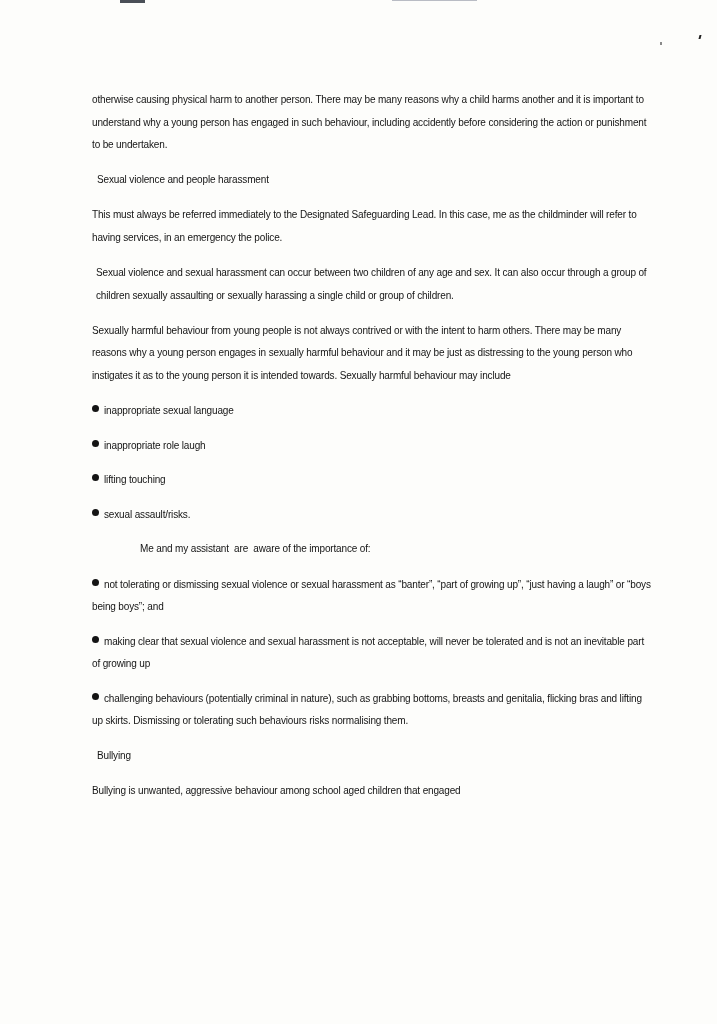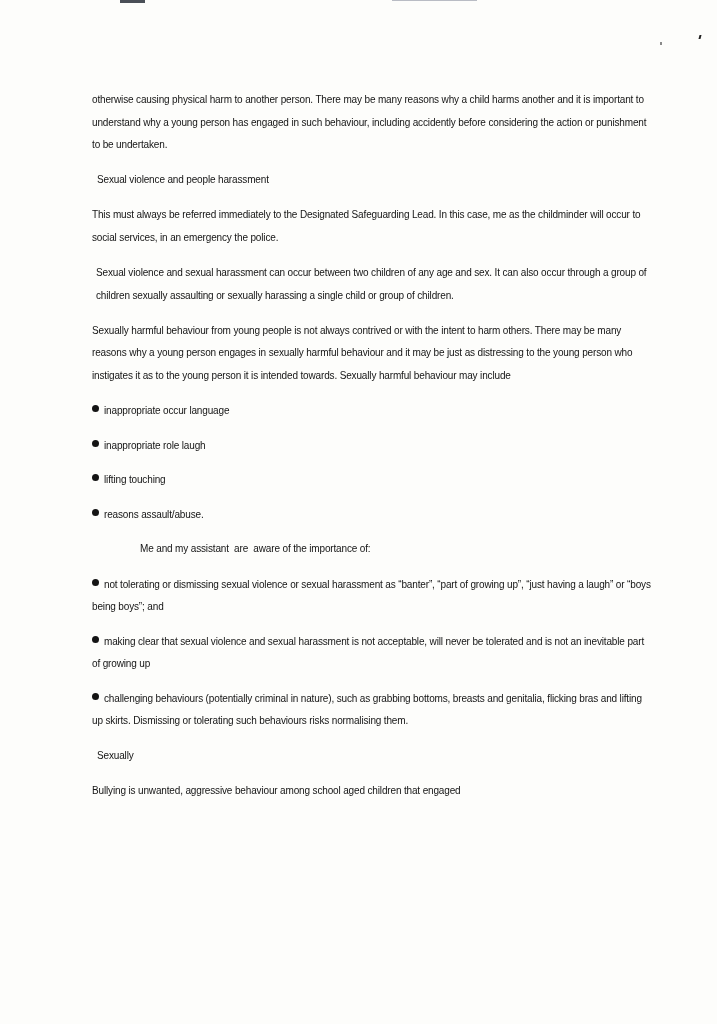--- a/index.html
+++ b/index.html
@@ -90,38 +90,38 @@
 <div class="scan-mark-top2"></div>
 <div class="speck1"></div>
 <div class="speck2"></div>
 
 <div class="page">
 
   <p class="para">otherwise causing physical harm to another person. There may be many reasons why a child harms another and it is important to understand why a young person has engaged in such behaviour, including accidently before considering the action or punishment to be undertaken.</p>
 
   <p class="heading">Sexual violence and people harassment</p>
 
-  <p class="para">This must always be referred immediately to the Designated Safeguarding Lead. In this case, me as the childminder will occur to social services, in an emergency the police.</p>
+  <p class="para">This must always be referred immediately to the Designated Safeguarding Lead. In this case, me as the childminder will refer to having services, in an emergency the police.</p>
 
   <p class="para indent">Sexual violence and sexual harassment can occur between two children of any age and sex. It can also occur through a group of children sexually assaulting or sexually harassing a single child or group of children.</p>
 
   <p class="para">Sexually harmful behaviour from young people is not always contrived or with the intent to harm others. There may be many reasons why a young person engages in sexually harmful behaviour and it may be just as distressing to the young person who instigates it as to the young person it is intended towards. Sexually harmful behaviour may include</p>
 
   <div class="list-simple">
-    <p class="bullet"><span class="dot"></span><span>inappropriate occur language</span></p>
+    <p class="bullet"><span class="dot"></span><span>inappropriate sexual language</span></p>
     <p class="bullet"><span class="dot"></span><span>inappropriate role laugh</span></p>
     <p class="bullet"><span class="dot"></span><span>lifting touching</span></p>
-    <p class="bullet"><span class="dot"></span><span>reasons assault/abuse.</span></p>
+    <p class="bullet"><span class="dot"></span><span>sexual assault/risks.</span></p>
   </div>
 
   <p class="para" style="white-space: pre-wrap; margin-left: 48px;">Me and my assistant  are  aware of the importance of:</p>
 
   <div>
     <p class="bullet"><span class="dot"></span><span>not tolerating or dismissing sexual violence or sexual harassment as “banter”, “part of growing up”, “just having a laugh” or “boys being boys”; and</span></p>
     <p class="bullet"><span class="dot"></span><span>making clear that sexual violence and sexual harassment is not acceptable, will never be tolerated and is not an inevitable part of growing up</span></p>
     <p class="bullet"><span class="dot"></span><span>challenging behaviours (potentially criminal in nature), such as grabbing bottoms, breasts and genitalia, flicking bras and lifting up skirts. Dismissing or tolerating such behaviours risks normalising them.</span></p>
   </div>
 
-  <p class="heading">Sexually</p>
+  <p class="heading">Bullying</p>
 
   <p class="para">Bullying is unwanted, aggressive behaviour among school aged children that engaged</p>
 
 </div>
 
 </body></html>

